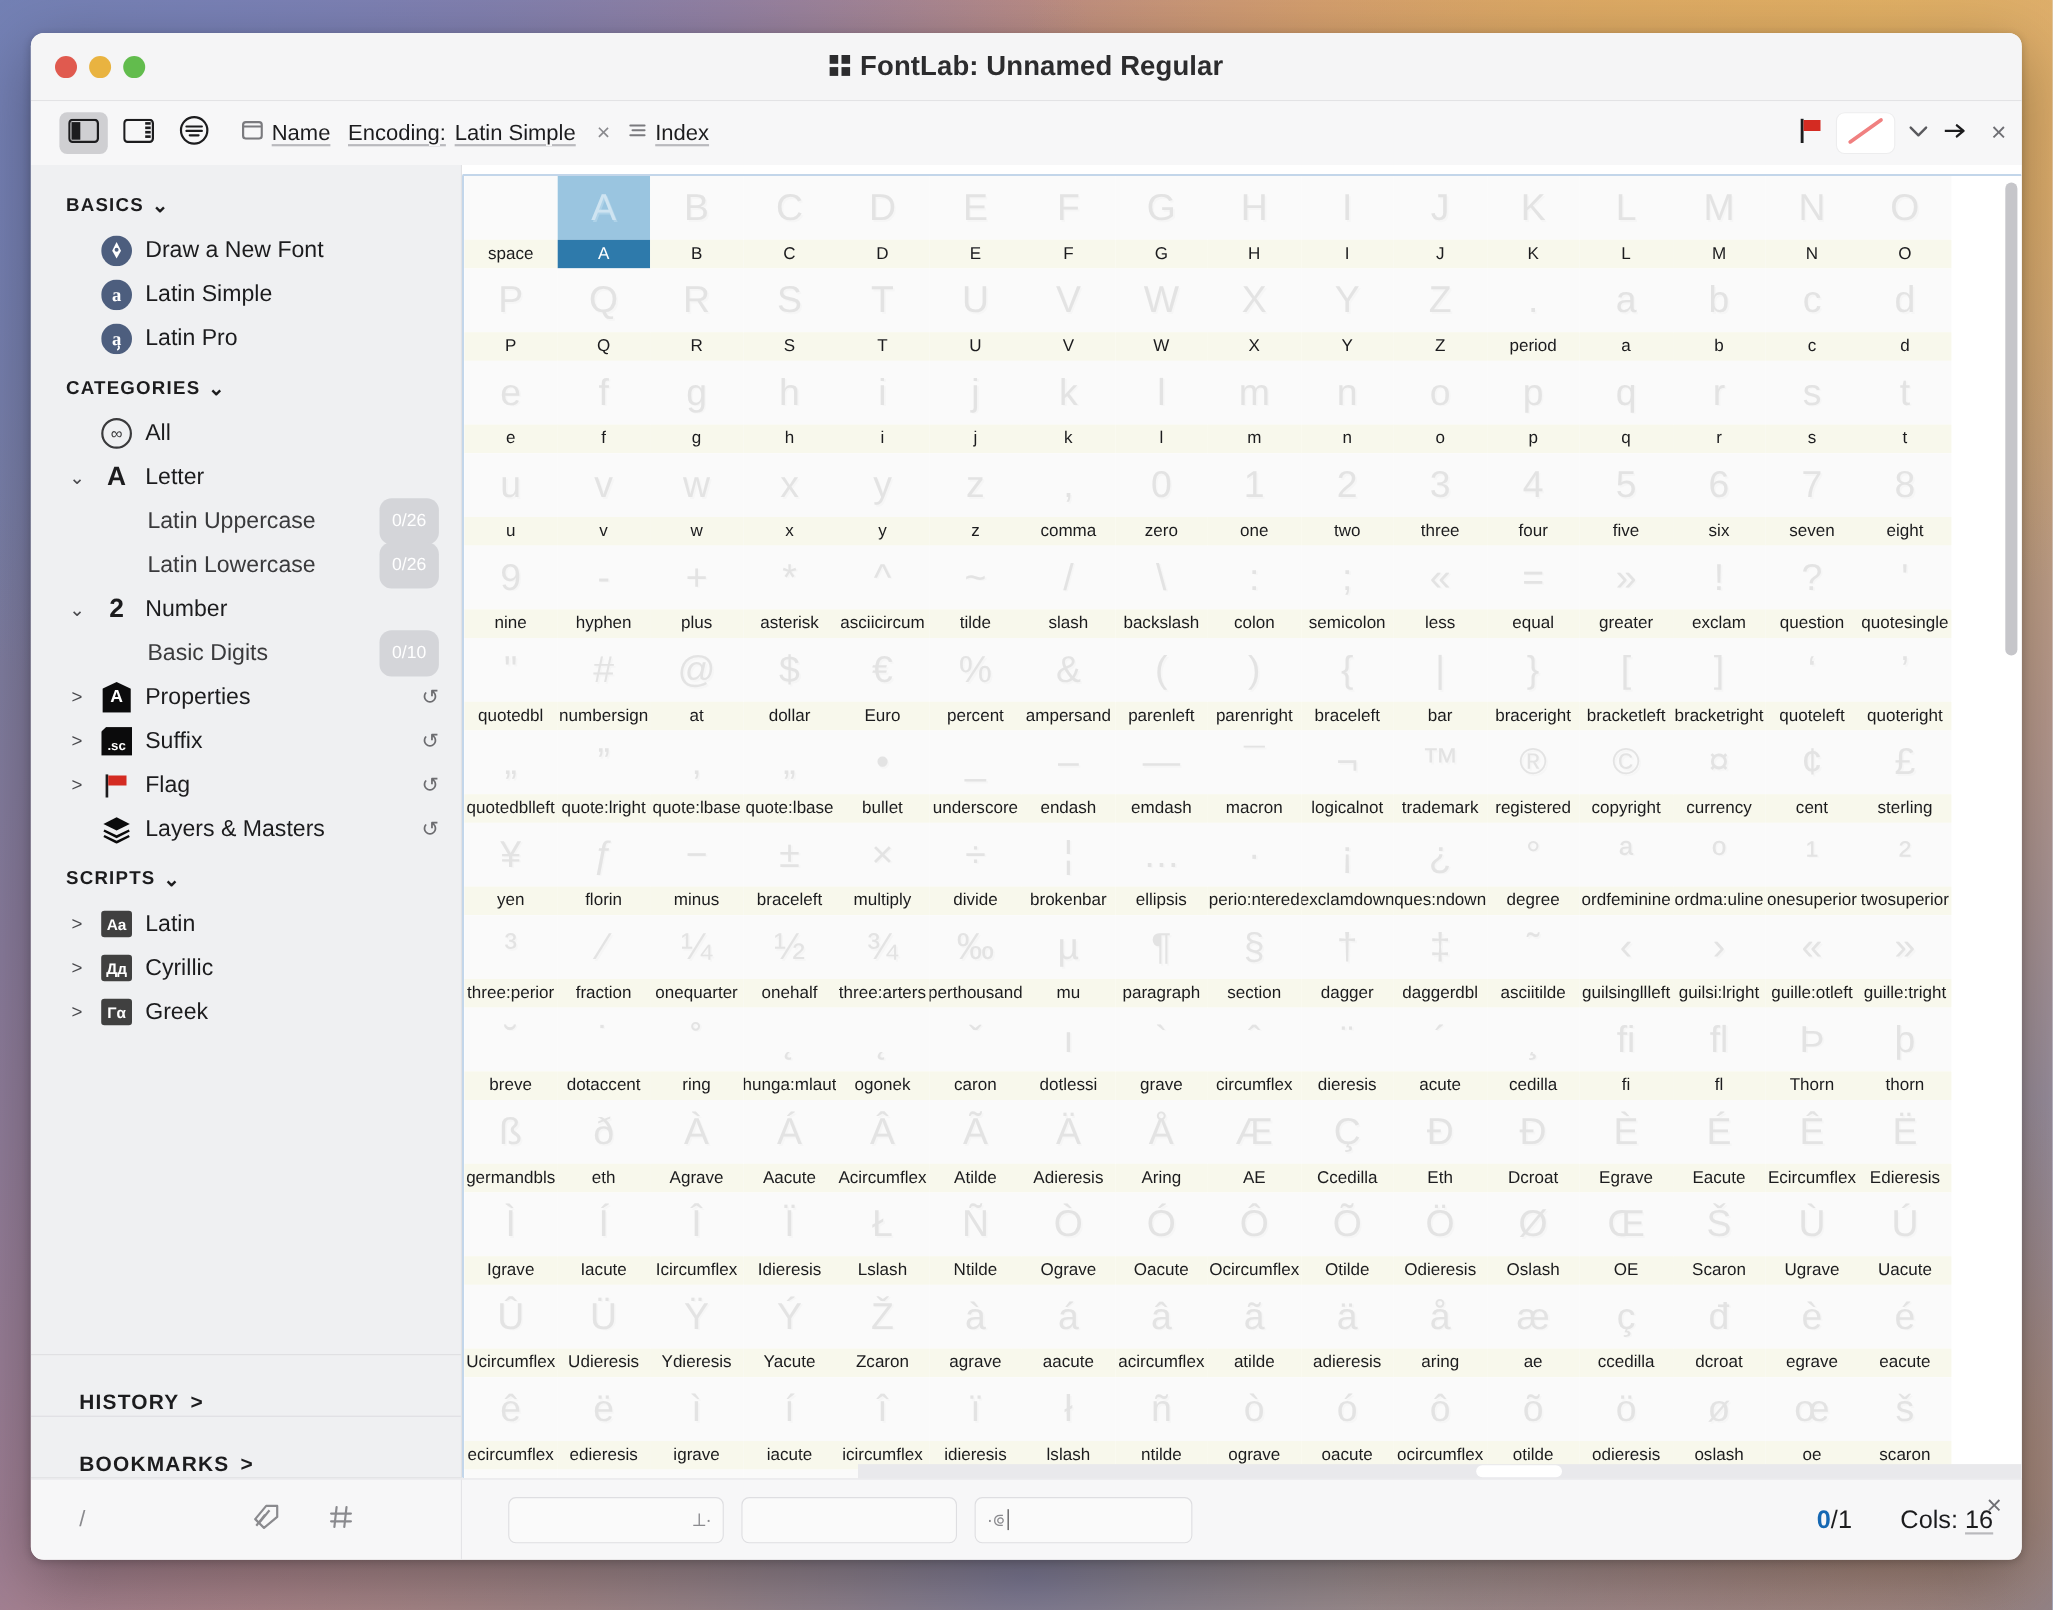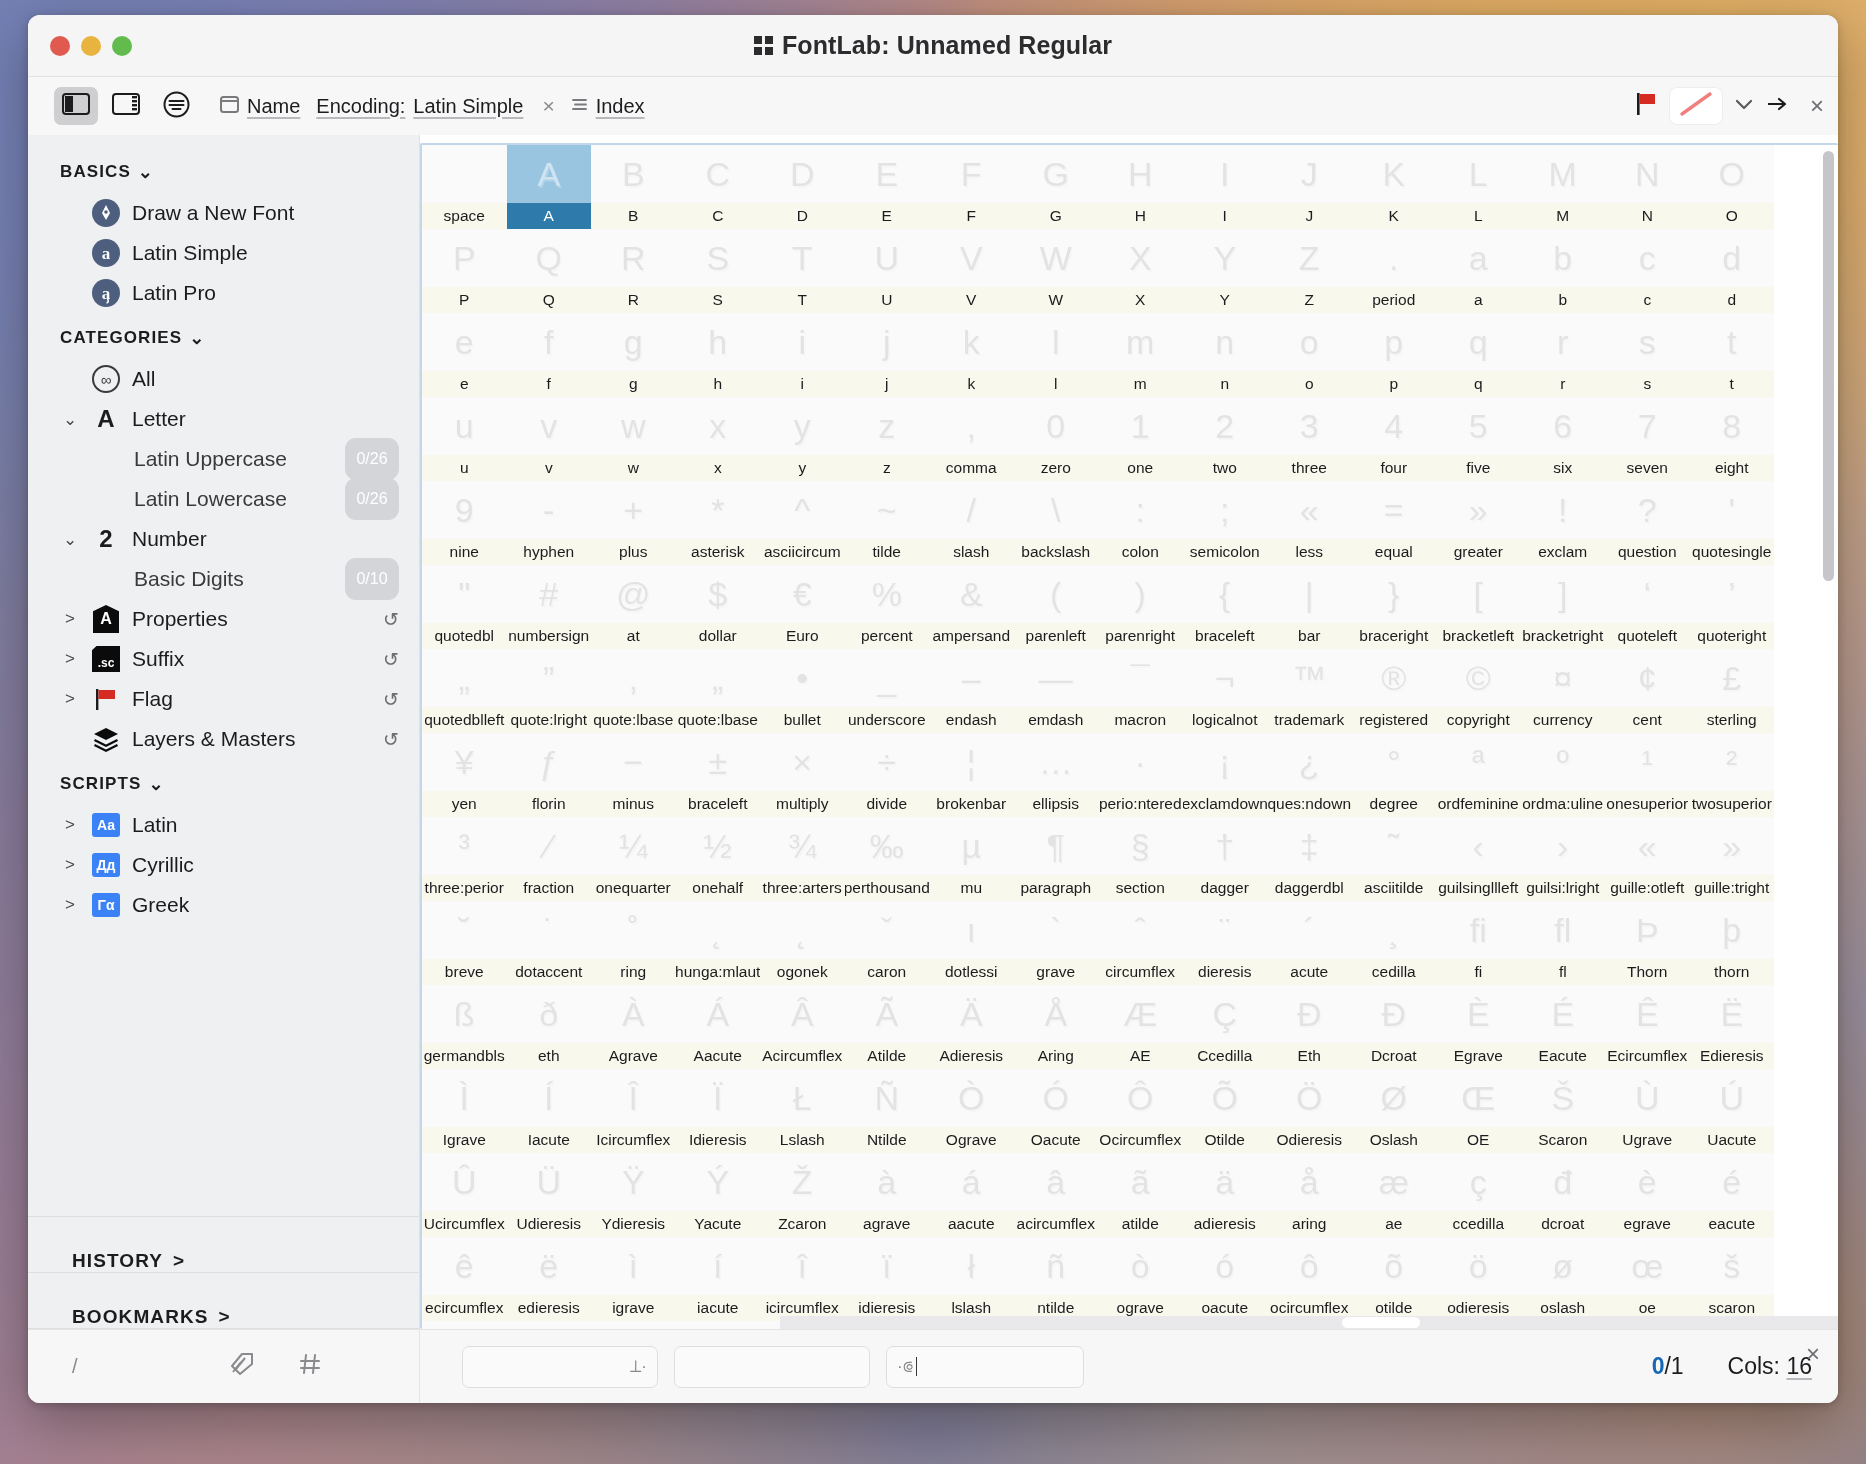--- a/index.html
+++ b/index.html
@@ -20,21 +20,21 @@
     position:absolute; inset:0;
     background:
       radial-gradient(ellipse 60% 50% at 12% 8%, rgba(120,130,190,.85), rgba(120,130,190,0) 70%),
       radial-gradient(ellipse 55% 45% at 88% 6%, rgba(225,170,95,.8), rgba(225,170,95,0) 70%),
       radial-gradient(ellipse 70% 50% at 50% 98%, rgba(95,105,165,.75), rgba(95,105,165,0) 70%),
       radial-gradient(ellipse 40% 35% at 92% 92%, rgba(200,140,85,.7), rgba(200,140,85,0) 70%);
   }
 
   
   #window {
-    position: absolute; left: 28px; top: 15px;
+    position: absolute; left: 28px; top: 30px;
     width: 1810px; height: 1388px;
     background: #f7f7f8;
     border-radius: 12px;
     box-shadow: 0 18px 60px rgba(0,0,0,.33), 0 2px 8px rgba(0,0,0,.2);
     overflow: hidden;
     display: flex; flex-direction: column;
   }
 
   
   #titlebar {
@@ -132,21 +132,21 @@
     border-radius: 11px; padding: 12px 11px; min-width: 54px;
     text-align:center; font-weight:500;
   }
   .revert { color:#6c6c70; font-size: 19px; }
   .circ-outline {
     width:28px;height:28px;border-radius:50%;
     border:2px solid #3a3a3c; color:#3a3a3c; font-size:15px;
     display:flex;align-items:center;justify-content:center;
   }
   .sq-ic {
-    width:28px;height:24px;border-radius:3px; background:#3b82f6;
+    width:28px;height:24px;border-radius:3px; background:#404040;
     color:#fff; font-size:14px; font-weight:600;
     display:flex;align-items:center;justify-content:center;
   }
   .pent-ic {
     width:26px;height:28px; background:#0b0b0c; color:#fff;
     font-size:16px; font-weight:bold;
     display:flex;align-items:center;justify-content:center;
     clip-path: polygon(50% 0, 100% 22%, 100% 100%, 0 100%, 0 22%);
   }
   .suffix-ic {

